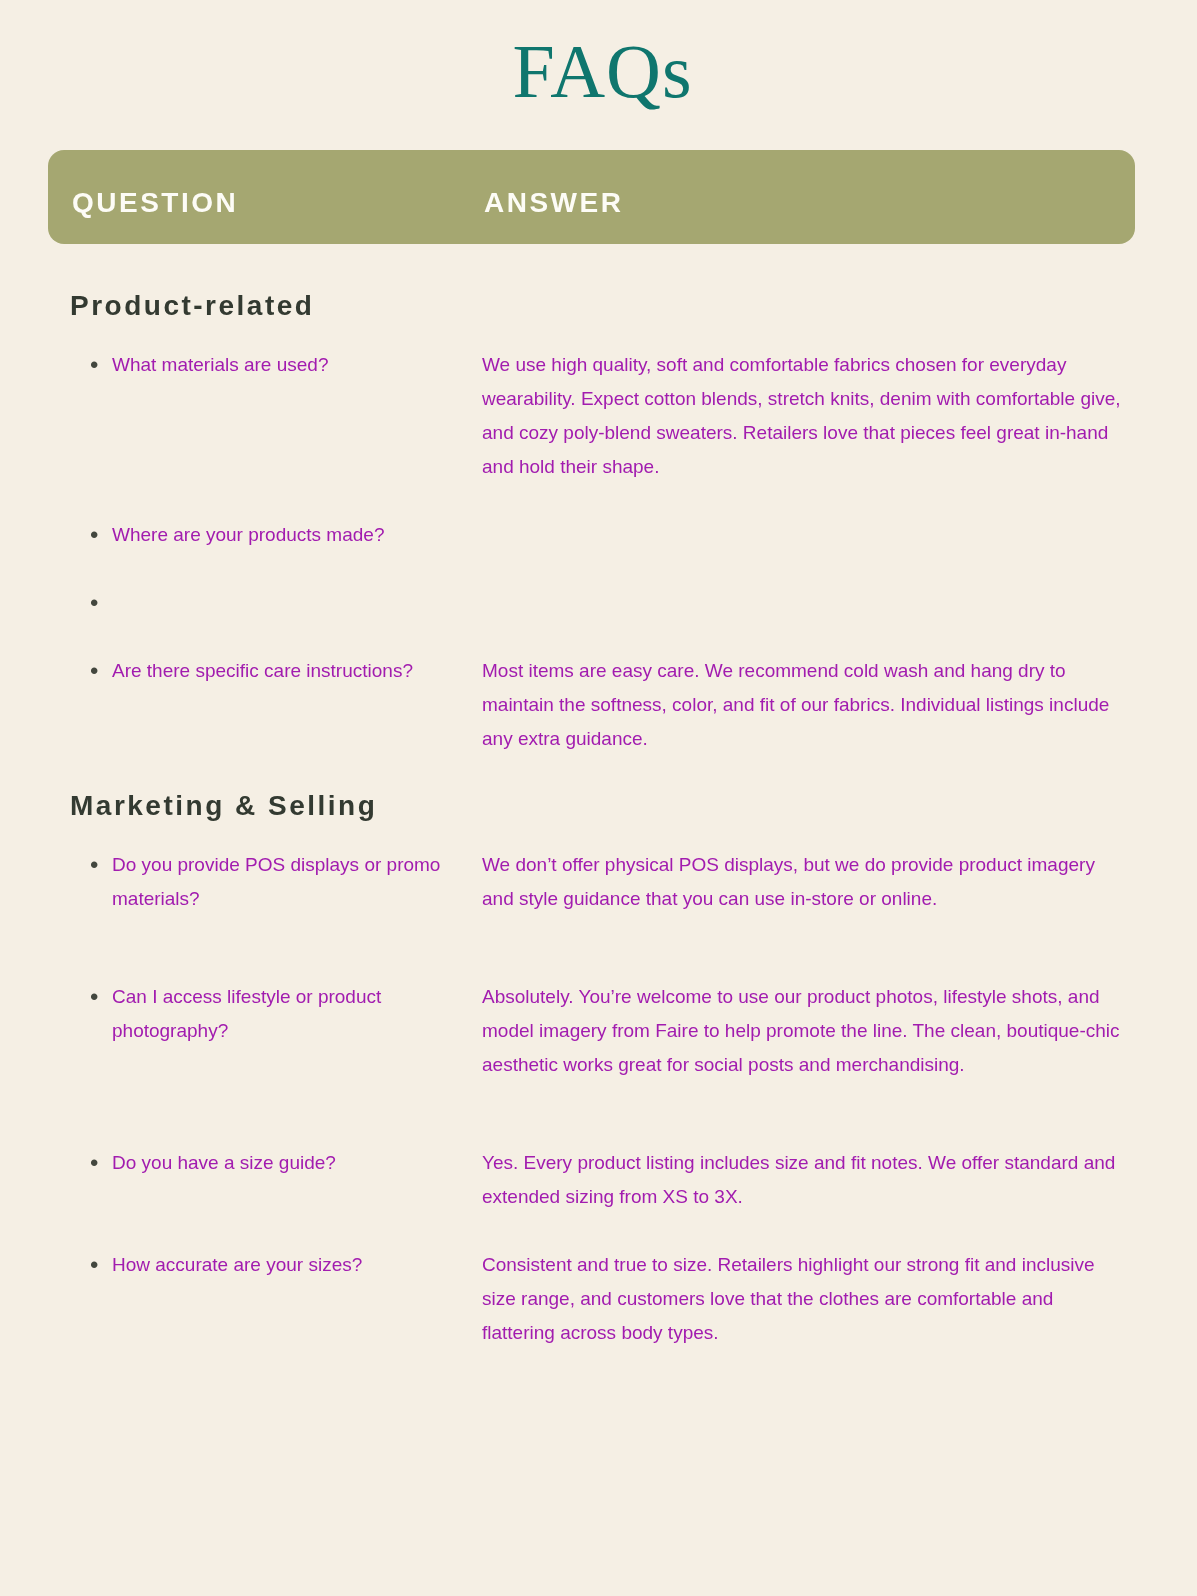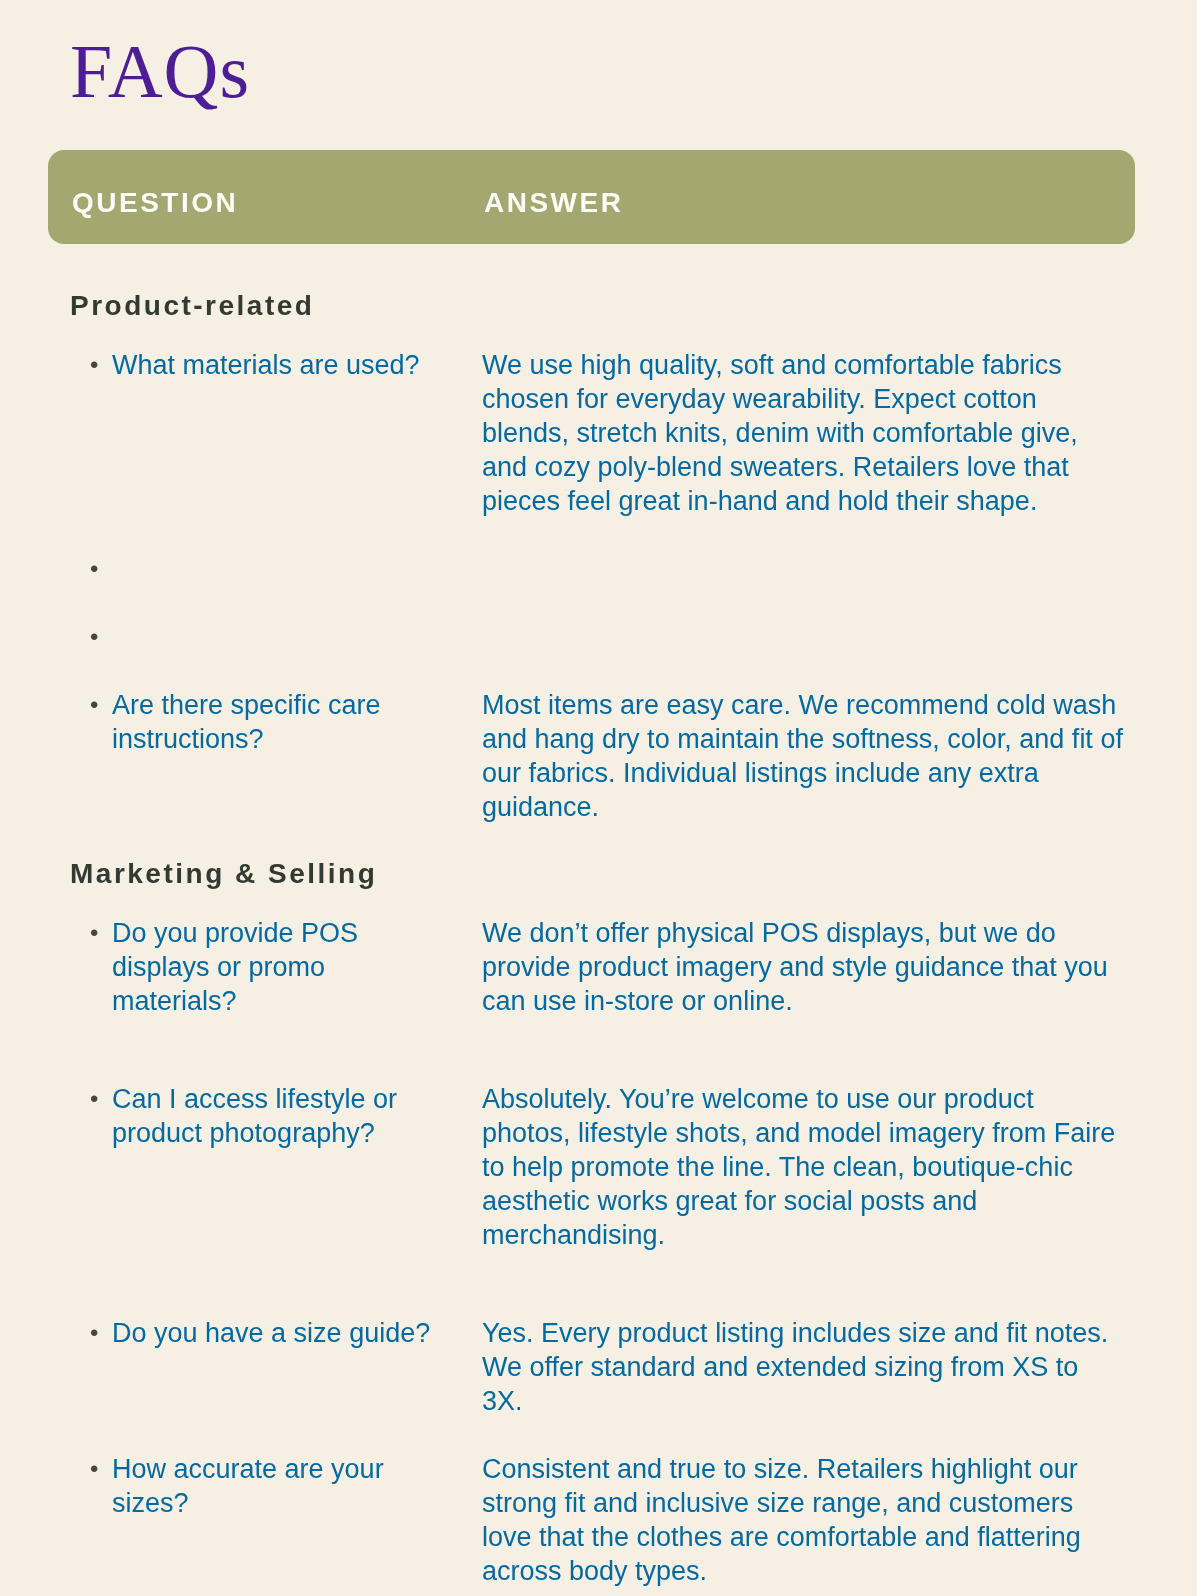--- a/index.html
+++ b/index.html
@@ -15,26 +15,26 @@
     width: 1197px;
     min-height: 1596px;
     margin: 0 auto;
     background: #f5efe4;
     box-sizing: border-box;
     padding: 30px 62px 60px 70px;
     overflow: hidden;
   }
   .title {
     margin: 0 0 36px 0;
-    text-align: left;
+    text-align: center;
     font-family: "Liberation Serif", "DejaVu Serif", serif;
     font-weight: 400;
     font-size: 76px;
     line-height: 1.1;
-    color: #4c1d95;
+    color: #0f766e;
     letter-spacing: 1px;
   }
   .header-bar {
     display: grid;
     grid-template-columns: 412px 1fr;
     align-items: center;
     background: #a5a771;
     border-radius: 16px;
     height: 94px;
     margin-left: -22px;
@@ -76,23 +76,23 @@
     box-sizing: border-box;
   }
   .bullet {
     flex: 0 0 auto;
     width: 22px;
     color: #43473e;
     font-size: 24px;
     line-height: 34px;
   }
   .q-text, .a-cell {
-    font-size: 27px;
+    font-size: 19px;
     line-height: 34px;
-    color: #0369a1;
+    color: #a21caf;
   }
   .a-cell {
     padding-right: 10px;
   }
 </style>
 </head>
 <body>
 
 <div class="page">
   <h1 class="title">FAQs</h1>
@@ -108,20 +108,21 @@
         <div class="faq-row">
           <div class="q-cell">
             <span class="bullet">•</span>
             <span class="q-text">What materials are used?</span>
           </div>
           <div class="a-cell">We use high quality, soft and comfortable fabrics chosen for everyday wearability. Expect cotton blends, stretch knits, denim with comfortable give, and cozy poly-blend sweaters. Retailers love that pieces feel great in-hand and hold their shape.</div>
         </div>
         <div class="faq-row">
           <div class="q-cell">
             <span class="bullet">•</span>
+            <span class="q-text">Where are your products made?</span>
           </div>
         </div>
         <div class="faq-row">
           <div class="q-cell">
             <span class="bullet">•</span>
           </div>
         </div>
         <div class="faq-row">
           <div class="q-cell">
             <span class="bullet">•</span>

